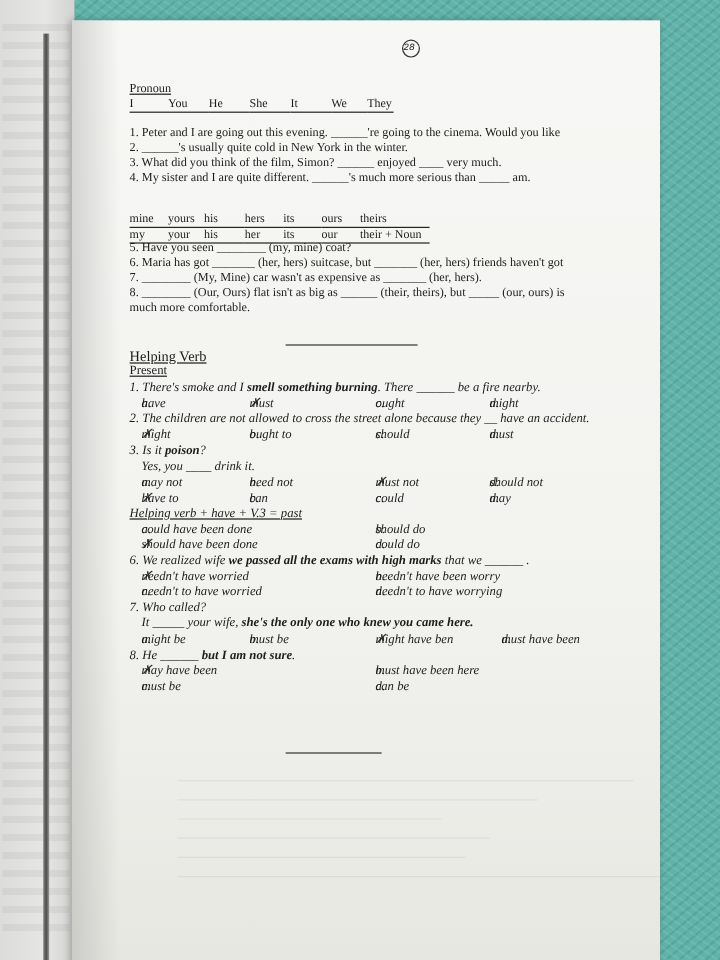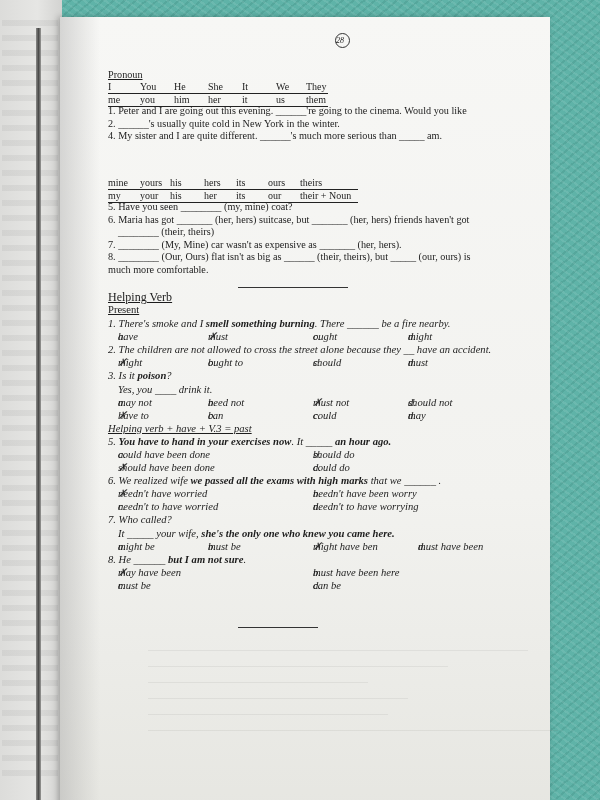--- a/index.html
+++ b/index.html
@@ -30,21 +30,21 @@
       box-shadow: -2px 0 6px rgba(0,0,0,0.25);
     }
     .page-shadow {
       position: absolute; left: 0; top: 0; width: 40px; height: 100%;
       background: linear-gradient(90deg, rgba(150,150,150,0.35), rgba(255,255,255,0));
     }
     .content { position: absolute; left: 48px; top: 0; width: 420px; font-size: 10.2px; line-height: 12.6px; }
     .page-num {
       position: absolute; left: 227px; top: 16px; width: 13px; height: 13px;
       border: 1px solid #333; border-radius: 50%; font-size: 8px; line-height: 13px;
-      font-style: italic;
+      font-style: italic; font-family: Liberation Mono, monospace;
     }
     .u { text-decoration: underline; }
     .b { font-weight: bold; }
     .sec { position: absolute; left: 0; }
     .pron-table { border-collapse: collapse; }
     .pron-table td { padding: 0; border-bottom: 1px solid #222; font-size: 10px; line-height: 12px; }
     .q { white-space: nowrap; }
     .indent { padding-left: 10px; }
     .opts { position: relative; height: 13px; }
     .opts span { position: absolute; top: 0; white-space: nowrap; }
@@ -74,35 +74,27 @@
       <tbody>
           <tr>
         <td style="width:32px">I</td>
         <td style="width:34px">You</td>
         <td style="width:34px">He</td>
         <td style="width:34px">She</td>
         <td style="width:34px">It</td>
         <td style="width:30px">We</td>
         <td style="width:22px">They</td>
       </tr>
-      <tr>
-        <td>me</td>
-        <td>you</td>
-        <td>him</td>
-        <td>her</td>
-        <td>it</td>
-        <td>us</td>
-        <td>them</td>
-      </tr>
     </tbody>
       </table>
 
     <div class="sec" style="top:88px;">
       <div class="q"><span>1.</span> <span>Peter and I are going out this evening. ______'re going to the cinema. Would you like</span></div>
       <div class="q"><span>2.</span> <span>______'s usually quite cold in New York in the winter.</span></div>
+      <div class="q"><span>3.</span> <span>What did you think of the film, Simon? ______ enjoyed ____ very much.</span></div>
       <div class="q"><span>4.</span> <span>My sister and I are quite different. ______'s much more serious than _____ am.</span></div>
     </div>
 
     <table class="pron-table sec" style="top:160px;">
       <tbody>
           <tr>
         <td>mine</td>
         <td>yours</td>
         <td>his</td>
         <td>hers</td>
@@ -118,21 +110,20 @@
         <td style="width:32px">its</td>
         <td style="width:32px">our</td>
         <td style="width:58px">their + Noun</td>
       </tr>
     </tbody>
       </table>
 
     <div class="sec" style="top:184px;">
       <div class="q"><span>5.</span> <span>Have you seen ________ (my, mine) coat?</span></div>
       <div class="q"><span>6.</span> <span>Maria has got _______ (her, hers) suitcase, but _______ (her, hers) friends haven't got</span></div>
-      <div class="q indent">________ (their, theirs)</div>
       <div class="q"><span>7.</span> <span>________ (My, Mine) car wasn't as expensive as _______ (her, hers).</span></div>
       <div class="q"><span>8.</span> <span>________ (Our, Ours) flat isn't as big as ______ (their, theirs), but _____ (our, ours) is</span></div>
       <div class="q">much more comfortable.</div>
     </div>
 
     <div class="sep" style="left:130px; top:270px; width:110px;"></div>
 
     <div class="sec u" style="top:274px; font-size:12px;">Helping Verb</div>
     <div class="sec u" style="top:287px; font-size:10.6px;">Present</div>
 
@@ -212,21 +203,20 @@
             <span>c.</span> 
             <span>could</span>
           </span>
         <span style="left:300px">
             <span>d.</span> 
             <span>may</span>
           </span>
       </div>
       <div class="q u">Helping verb + have + V.3     = past</div>
 
-      <div class="q"><span>5.</span> <span class="b">You have to hand in your exercises now</span><span>. It _____ </span><span class="b">an hour ago.</span></div>
       <div class="opts">
         <span style="left:10px">
             <span>a.</span> 
             <span>could have been done</span>
           </span>
         <span style="left:205px">
             <span>b.</span> 
             <span>should do</span>
           </span>
       </div>

